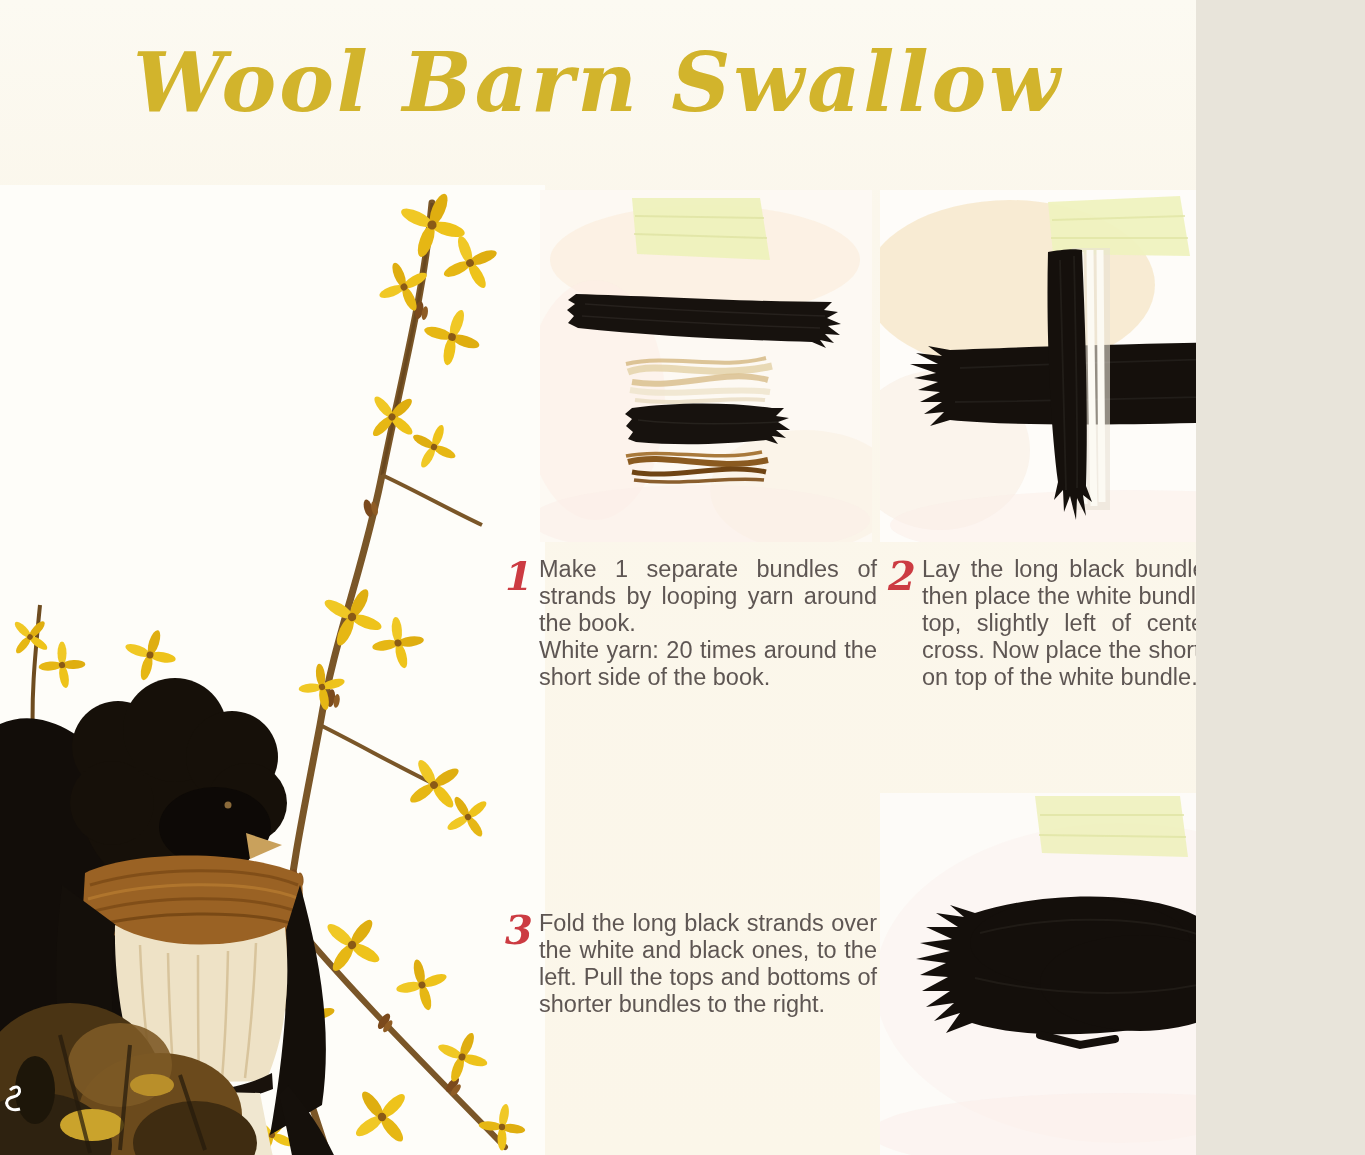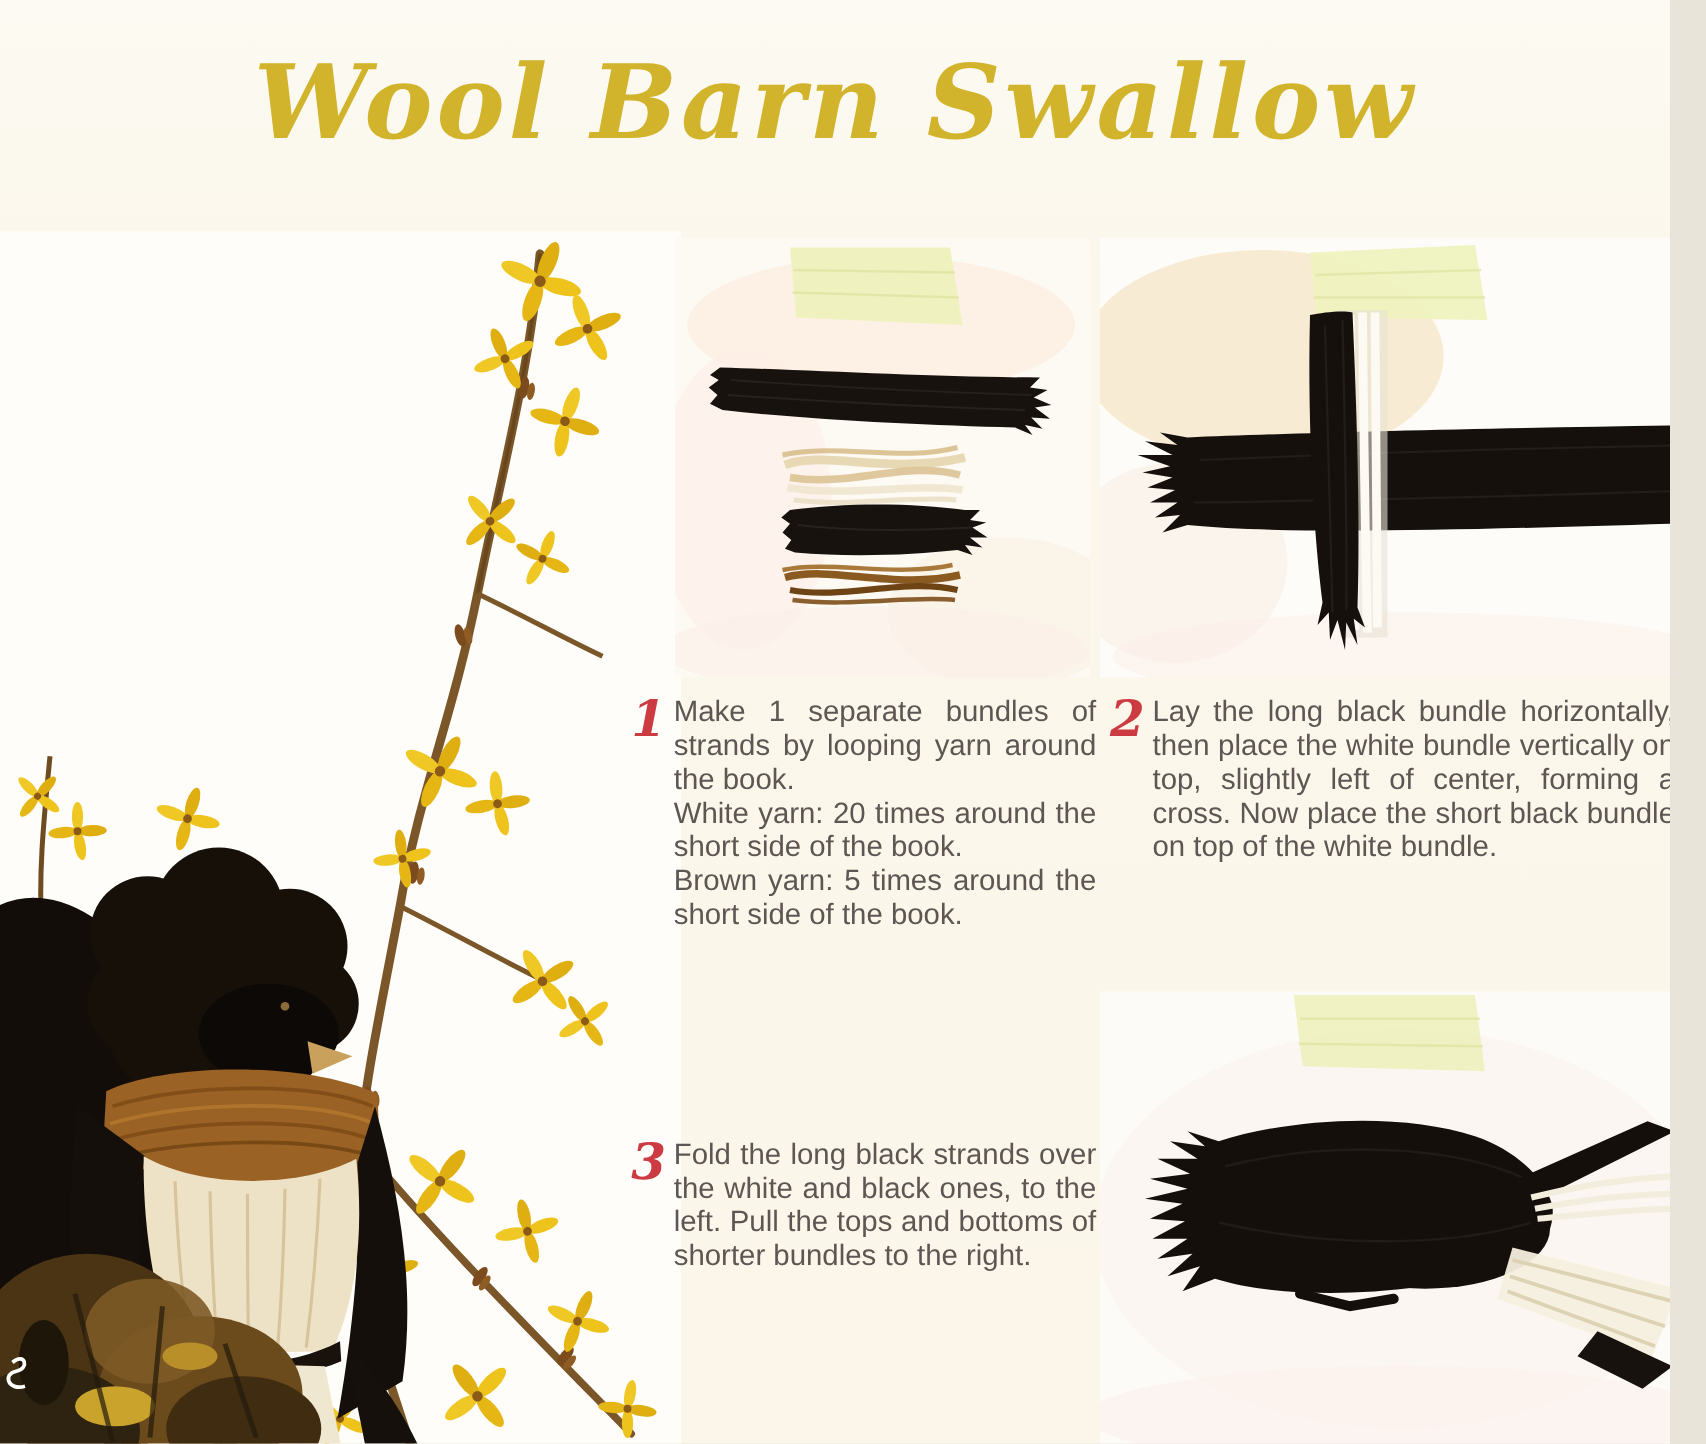--- a/index.html
+++ b/index.html
@@ -1,17 +1,17 @@
 <!DOCTYPE html>
 <html><head>
 <meta charset="utf-8">
 <style>
   html,body{margin:0;padding:0;background:#e8e4da;}
   .page{
-    position:relative;width:1336px;height:1155px;overflow:hidden;
+    position:relative;width:1196px;height:1155px;overflow:hidden;
     background:linear-gradient(180deg,#fcfaf2 0%,#fbf7ec 18%,#fbf6e9 100%);
     font-family:"Liberation Sans",sans-serif;
   }
   .title{
     position:absolute;top:34px;left:0;right:0;text-align:center;
     font-family:"DejaVu Serif",serif;font-style:italic;font-weight:700;
     font-size:82px;color:#d2b42c;letter-spacing:3px;white-space:nowrap;
   }
   .materials{position:absolute;left:42px;top:246px;width:360px;}
   .materials-heading{
@@ -302,21 +302,20 @@
 
       <polygon points="398,272 458,300 434,318 382,292" fill="#17120d"></polygon>
     </svg>
   </div>
 
   <div class="step" style="left:505px;top:556px;width:372px;">
     <div class="step-num">1</div>
     <div class="step-body">
       <p>Make 1 separate bundles of strands by looping yarn around the book.</p>
       <p>White yarn: 20 times around the short side of the book.</p>
-      <p>Brown yarn: 5 times around the short side of the book.</p>
     </div>
   </div>
 
   <div class="step" style="left:888px;top:556px;width:452px;">
     <div class="step-num">2</div>
     <div class="step-body">
       <p>Lay the long black bundle horizontally, then place the white bundle vertically on top, slightly left of center, forming a cross. Now place the short black bundle on top of the white bundle.</p>
     </div>
   </div>
 

